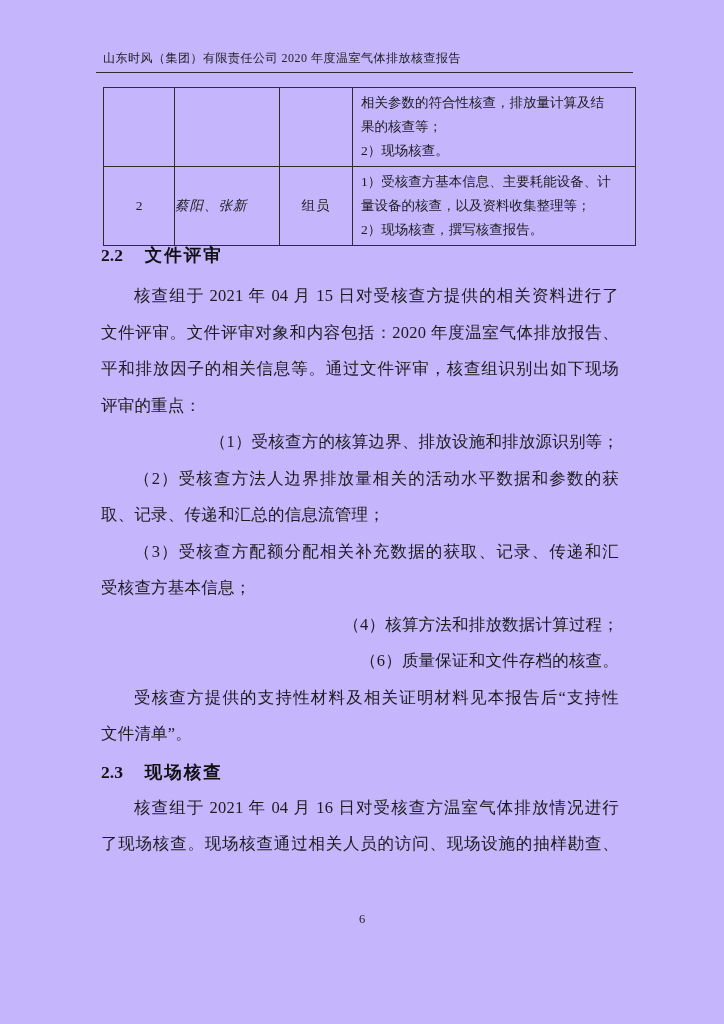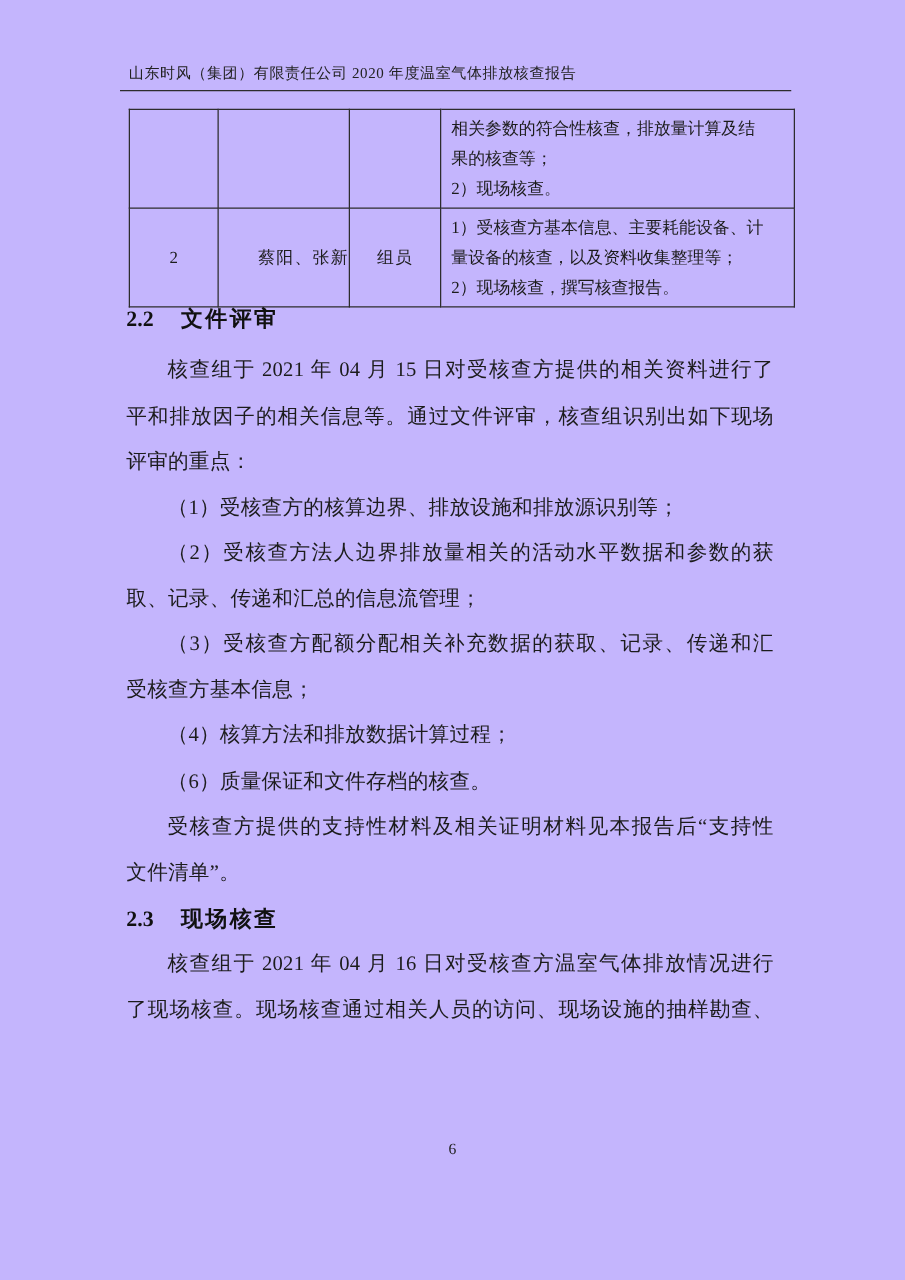--- a/index.html
+++ b/index.html
@@ -36,21 +36,21 @@
     font-size: 13.5px;
     color: #1c1c1c;
     padding-left: 34px;
   }
   .doc-table td {
     border: 1.5px solid #2d2d2d;
     vertical-align: middle;
     line-height: 24px;
   }
   .doc-table .c-no    { width: 71px;  text-align: center; }
-  .doc-table .c-name  { width: 105px;  text-align: right; letter-spacing: 1px; }
+  .doc-table .c-name  { width: 105px;  text-align: left; letter-spacing: 1px; font-style: italic; }
   .doc-table .c-role  { width: 73px;  text-align: center; letter-spacing: 1px; }
   .doc-table .c-duty  { width: 283px; text-align: left; padding: 3px 6px 3px 8px; vertical-align: top; }
   .doc-table .duty-line { line-height: 24px; }
   .row-cont td { height: 73px; }
   .row-2 td   { height: 72px; border-radius: 18px; }
   
   .body-col {
     position: absolute;
     top: 238px;
     left: 101px;
@@ -72,21 +72,21 @@
     line-height: 36.5px;
     white-space: nowrap;
     letter-spacing: 0.2px;
     color: #1c1c1c;
   }
   .line.j {            
     white-space: normal;
     text-align: justify;
     text-align-last: justify;
   }
-  .line.ind { padding-left: 33px; }   
+  .line.ind { padding-left: 33px; text-align: right; }   
   
   .page-num {
     position: absolute;
     top: 912px;
     left: 0;
     width: 724px;
     text-align: center;
     font-size: 12.5px;
     color: #222;
   }
@@ -126,20 +126,21 @@
   </table>
 
   <div class="body-col">
 
     <div class="sec-heading h22">
       <span class="sec-num">2.2</span>
       <span class="sec-title">文件评审</span>
     </div>
 
     <div class="line j ind">核查组于 2021 年 04 月 15 日对受核查方提供的相关资料进行了</div>
+    <div class="line j">文件评审。文件评审对象和内容包括：2020 年度温室气体排放报告、</div>
     <div class="line j">平和排放因子的相关信息等。通过文件评审，核查组识别出如下现场</div>
     <div class="line">评审的重点：</div>
 
     <div class="line ind">（1）受核查方的核算边界、排放设施和排放源识别等；</div>
     <div class="line j ind">（2）受核查方法人边界排放量相关的活动水平数据和参数的获</div>
     <div class="line">取、记录、传递和汇总的信息流管理；</div>
     <div class="line j ind">（3）受核查方配额分配相关补充数据的获取、记录、传递和汇</div>
     <div class="line">受核查方基本信息；</div>
     <div class="line ind">（4）核算方法和排放数据计算过程；</div>
     <div class="line ind">（6）质量保证和文件存档的核查。</div>

